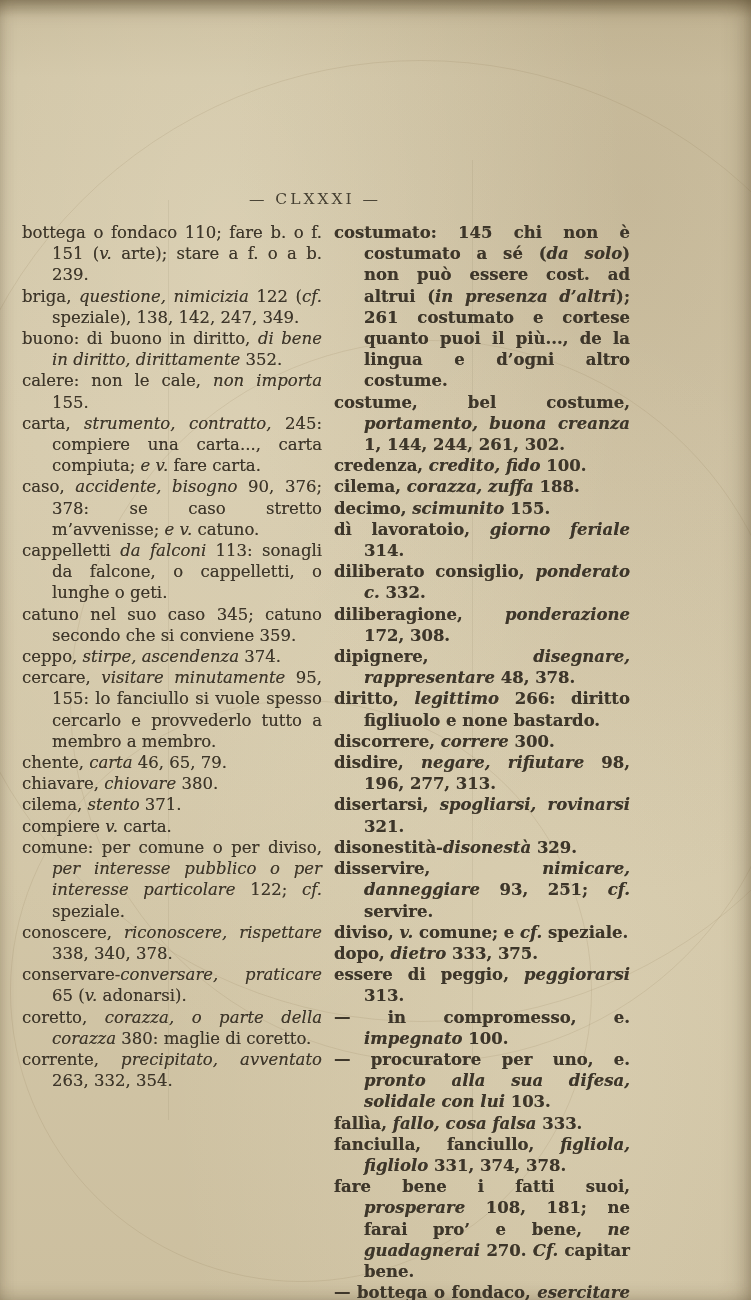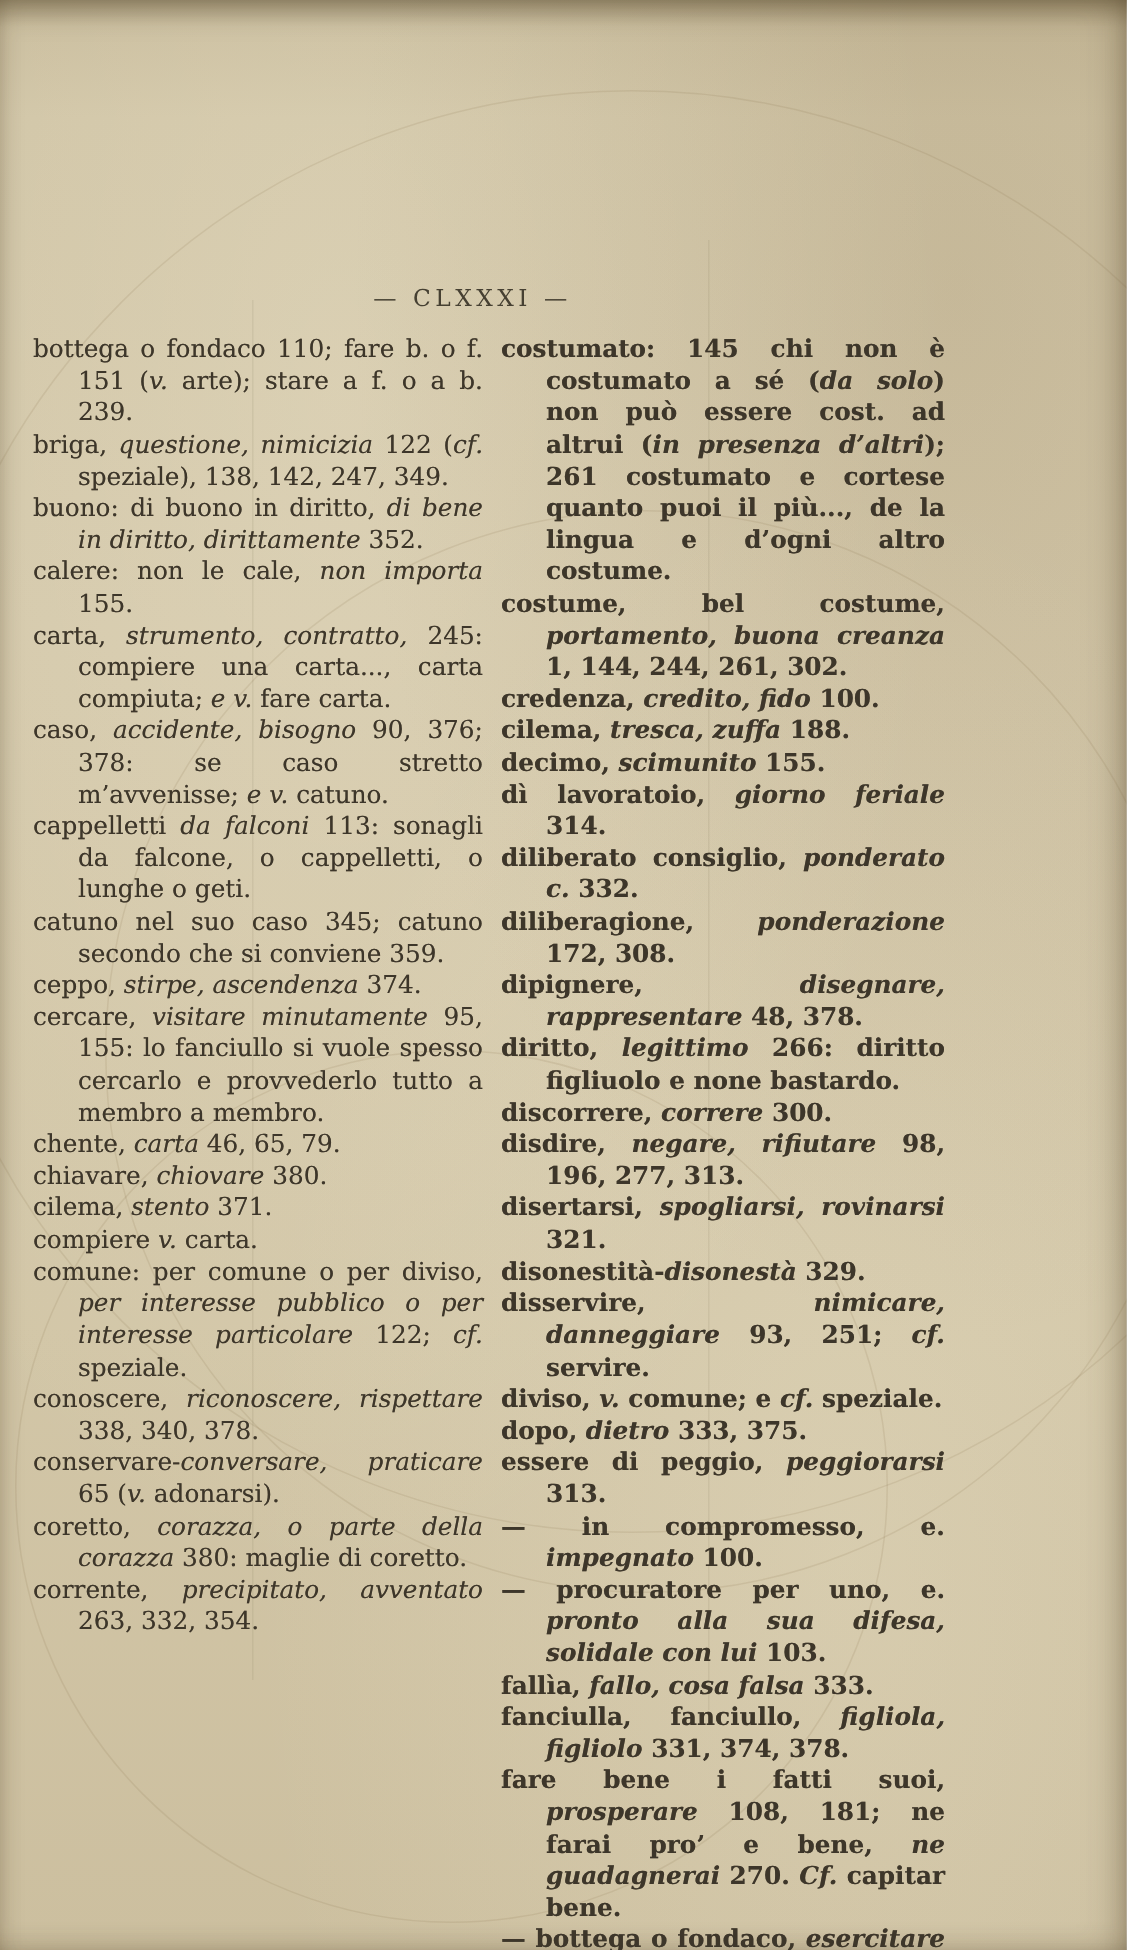--- a/index.html
+++ b/index.html
@@ -61,21 +61,21 @@
         <p class="entry"><span>comune: per comune o per diviso, </span><em>per interesse pubblico o per interesse particolare</em><span> 122; </span><em>cf.</em><span> speziale.</span></p>
         <p class="entry"><span>conoscere, </span><em>riconoscere, rispettare</em><span> 338, 340, 378.</span></p>
         <p class="entry"><span>conservare-</span><em>conversare, praticare</em><span> 65 (</span><em>v.</em><span> adonarsi).</span></p>
         <p class="entry"><span>coretto, </span><em>corazza, o parte della corazza</em><span> 380: maglie di coretto.</span></p>
         <p class="entry"><span>corrente, </span><em>precipitato, avventato</em><span> 263, 332, 354.</span></p>
       </div>
     <div class="col right" id="right-col">
         <p class="entry"><span>costumato: 145 chi non è costumato a sé (</span><em>da solo</em><span>) non può essere cost. ad altrui (</span><em>in presenza d’altri</em><span>); 261 costumato e cortese quanto puoi il più..., de la lingua e d’ogni altro costume.</span></p>
         <p class="entry"><span>costume, bel costume, </span><em>portamento, buona creanza</em><span> 1, 144, 244, 261, 302.</span></p>
         <p class="entry"><span>credenza, </span><em>credito, fido</em><span> 100.</span></p>
-        <p class="entry"><span>cilema, </span><em>tresca, zuffa</em><span> 188.</span></p>
+        <p class="entry"><span>cilema, </span><em>corazza, zuffa</em><span> 188.</span></p>
         <p class="entry"><span>decimo, </span><em>scimunito</em><span> 155.</span></p>
         <p class="entry"><span>dì lavoratoio, </span><em>giorno feriale</em><span> 314.</span></p>
         <p class="entry"><span>diliberato consiglio, </span><em>ponderato c.</em><span> 332.</span></p>
         <p class="entry"><span>diliberagione, </span><em>ponderazione</em><span> 172, 308.</span></p>
         <p class="entry"><span>dipignere, </span><em>disegnare, rappresentare</em><span> 48, 378.</span></p>
         <p class="entry"><span>diritto, </span><em>legittimo</em><span> 266: diritto figliuolo e none bastardo.</span></p>
         <p class="entry"><span>discorrere, </span><em>correre</em><span> 300.</span></p>
         <p class="entry"><span>disdire, </span><em>negare, rifiutare</em><span> 98, 196, 277, 313.</span></p>
         <p class="entry"><span>disertarsi, </span><em>spogliarsi, rovinarsi</em><span> 321.</span></p>
         <p class="entry"><span>disonestità-</span><em>disonestà</em><span> 329.</span></p>

